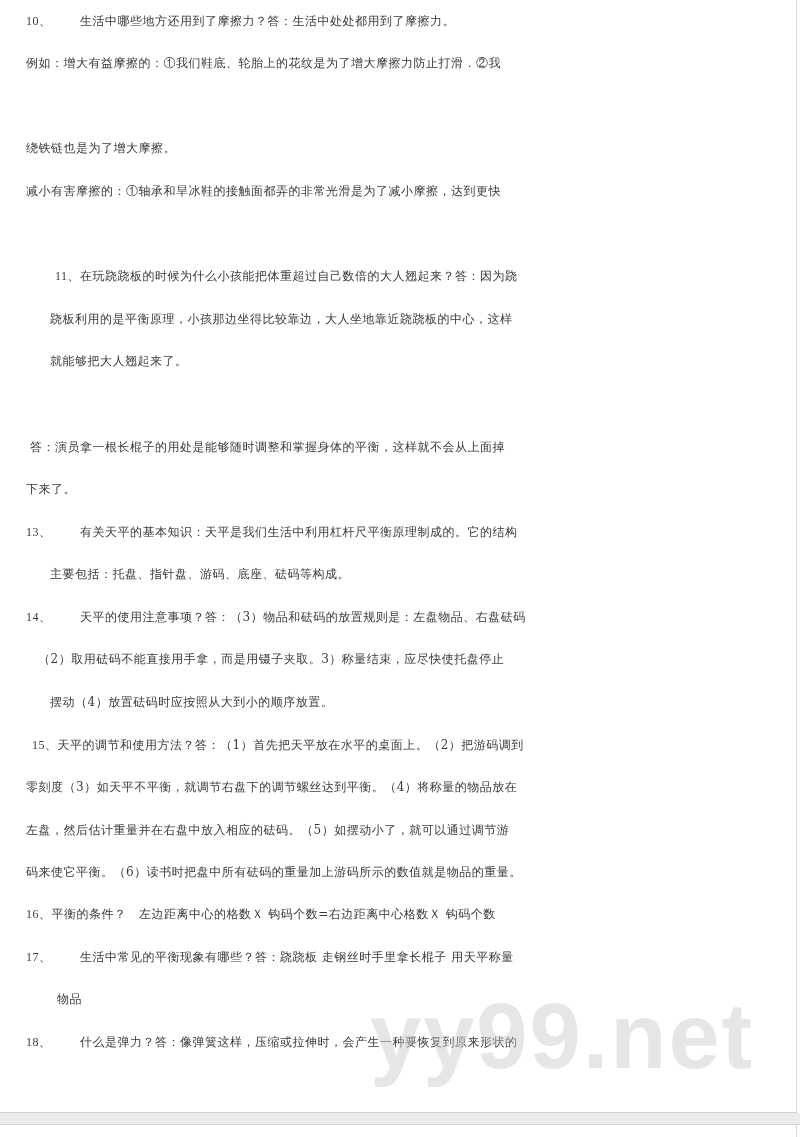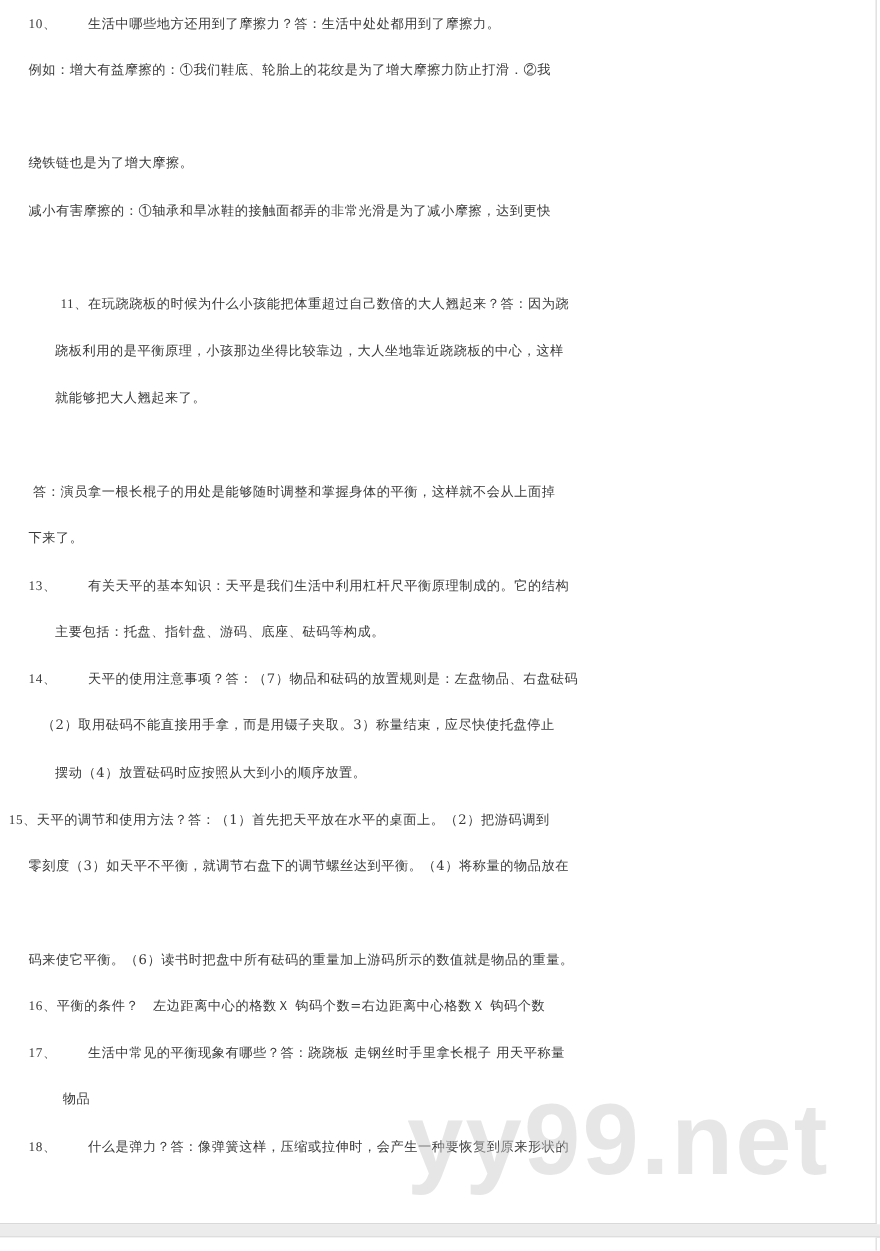--- a/index.html
+++ b/index.html
@@ -94,29 +94,30 @@
 
   <div class="line" style="left:30px; top:436px;">答：演员拿一根长棍子的用处是能够随时调整和掌握身体的平衡，这样就不会从上面掉</div>
   <div class="line" style="left:26px; top:478px;">下来了。</div>
 
   <div class="line" style="left:26px; top:521px;">
     <span class="num">13、</span><span>有关天平的基本知识：天平是我们生活中利用杠杆尺平衡原理制成的。它的结构</span>
   </div>
   <div class="line" style="left:50px; top:563px;">主要包括：托盘、指针盘、游码、底座、砝码等构成。</div>
 
   <div class="line" style="left:26px; top:606px;">
-    <span class="num">14、</span><span>天平的使用注意事项？答：（7）物品和砝码的放置规则是：左盘物品、右盘砝码</span>
+    <span class="num">14、</span><span>天平的使用注意事项？答：（3）物品和砝码的放置规则是：左盘物品、右盘砝码</span>
   </div>
   <div class="line" style="left:38px; top:648px;">（2）取用砝码不能直接用手拿，而是用镊子夹取。3）称量结束，应尽快使托盘停止</div>
   <div class="line" style="left:50px; top:691px;">摆动（4）放置砝码时应按照从大到小的顺序放置。</div>
 
-  <div class="line" style="left:8px; top:734px;">
+  <div class="line" style="left:32px; top:734px;">
     <span class="num tight">15、</span><span>天平的调节和使用方法？答：（1）首先把天平放在水平的桌面上。（2）把游码调到</span>
   </div>
   <div class="line" style="left:26px; top:776px;">零刻度（3）如天平不平衡，就调节右盘下的调节螺丝达到平衡。（4）将称量的物品放在</div>
+  <div class="line" style="left:26px; top:819px;">左盘，然后估计重量并在右盘中放入相应的砝码。（5）如摆动小了，就可以通过调节游</div>
   <div class="line" style="left:26px; top:861px;">码来使它平衡。（6）读书时把盘中所有砝码的重量加上游码所示的数值就是物品的重量。</div>
 
   <div class="line" style="left:26px; top:903px;">
     <span class="num tight">16、</span><span>平衡的条件？　左边距离中心的格数Ｘ 钩码个数=右边距离中心格数Ｘ 钩码个数</span>
   </div>
 
   <div class="line" style="left:26px; top:946px;">
     <span class="num">17、</span><span>生活中常见的平衡现象有哪些？答：跷跷板 走钢丝时手里拿长棍子 用天平称量</span>
   </div>
   <div class="line" style="left:57px; top:988px;">物品</div>

